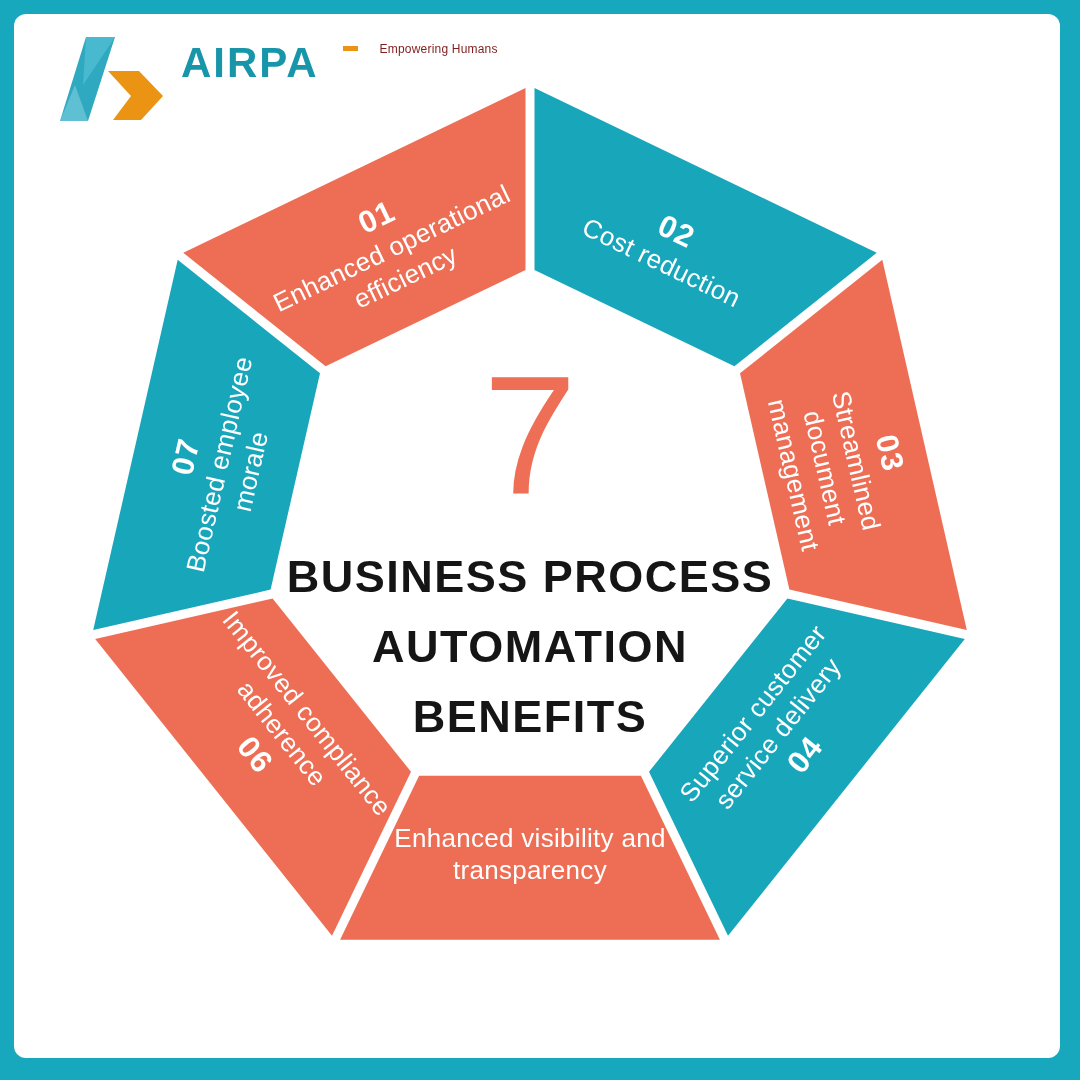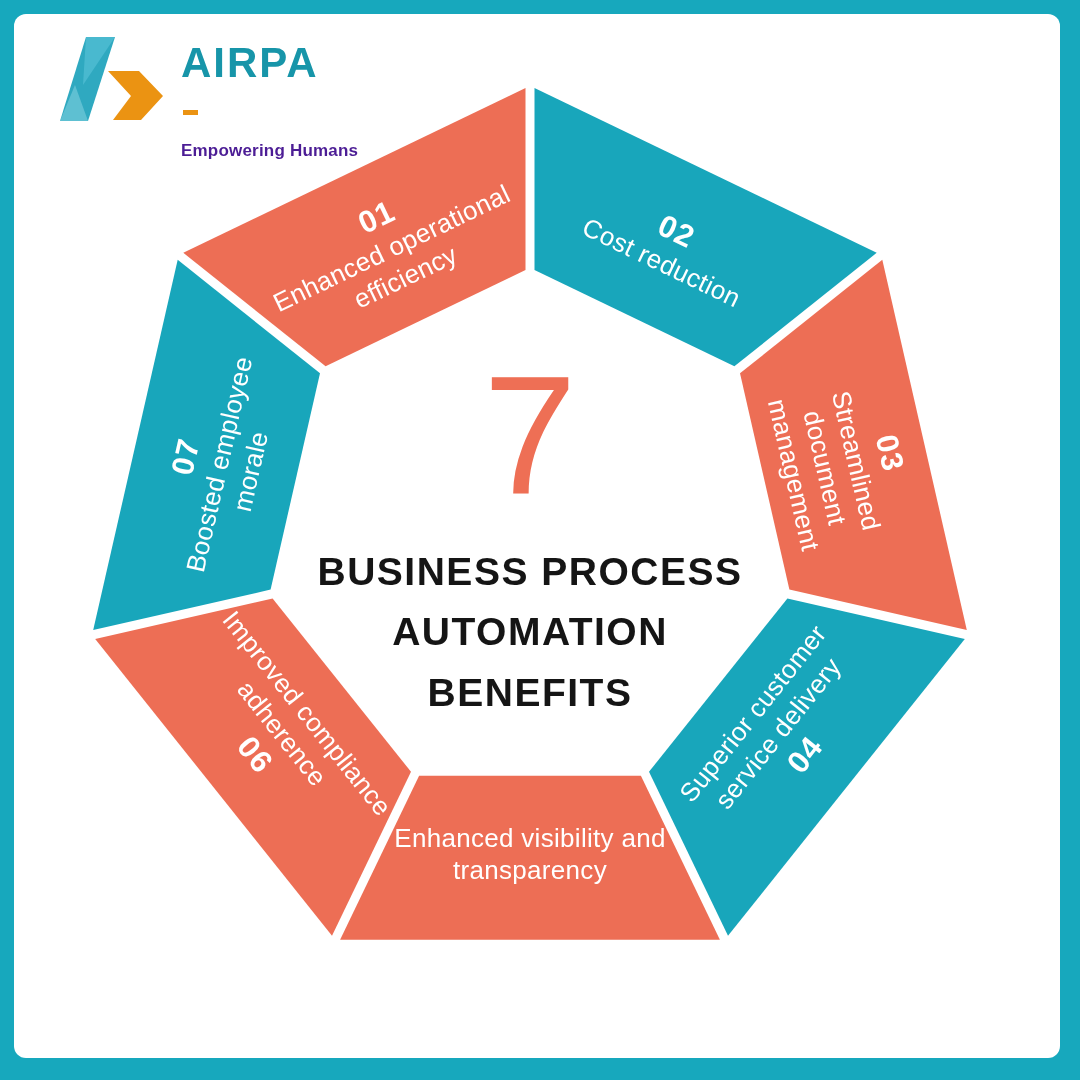--- a/index.html
+++ b/index.html
@@ -8,46 +8,46 @@
     background:#17A8BD;
     font-family:"Liberation Sans",sans-serif;
   }
   .canvas{
     position:absolute;left:14px;top:14px;right:20px;bottom:22px;
     background:#ffffff;border-radius:12px;
   }
   
   .logo{position:absolute;left:58px;top:33px;display:flex;align-items:flex-start;}
   .logo-icon{width:110px;height:92px;}
-  .logo-text{margin-left:13px;margin-top:9px;display:flex;flex-direction:column;gap:22px;}
+  .logo-text{margin-left:13px;margin-top:9px;display:flex;flex-direction:row;gap:22px;}
   .brand{
     font-size:42px;font-weight:bold;letter-spacing:2px;line-height:1;
     color:#1795A9;
   }
   .brand-dash{width:15px;height:5px;background:#EB9312;margin:4px 0 4px 2px;}
-  .tagline{font-size:17px;font-weight:bold;color:#4c1d95;letter-spacing:.2px;}
+  .tagline{font-size:12px;font-weight:normal;color:#7f1d1d;letter-spacing:.2px;}
   
   #heptagon-svg{position:absolute;left:0;top:0;width:1080px;height:1080px;}
   .seg-text{
     position:absolute;display:flex;flex-direction:column;align-items:center;gap:2px;
     color:#ffffff;text-align:center;pointer-events:none;
   }
   .seg-number{font-size:31px;font-weight:bold;letter-spacing:1px;line-height:1.1;}
   .seg-label{font-size:26px;line-height:1.22;letter-spacing:.3px;white-space:pre-line;}
   
   .center-stack{
     position:absolute;left:530px;top:352px;width:620px;
     transform:translateX(-50%);text-align:center;
   }
   .center-count{
     font-size:168px;line-height:1;font-weight:normal;color:#EE6F55;
     font-family:"Liberation Sans",sans-serif;
   }
   .center-title{
-    margin-top:22px;font-size:39px;font-weight:bold;color:#151515;
+    margin-top:22px;font-size:45px;font-weight:bold;color:#151515;
     letter-spacing:1.5px;line-height:1.55;white-space:pre-line;
   }
 </style>
 </head>
 <body>
 
 <div class="canvas"></div>
 
 <div class="logo">
   <svg class="logo-icon" viewBox="55 30 110 92" aria-hidden="true">

